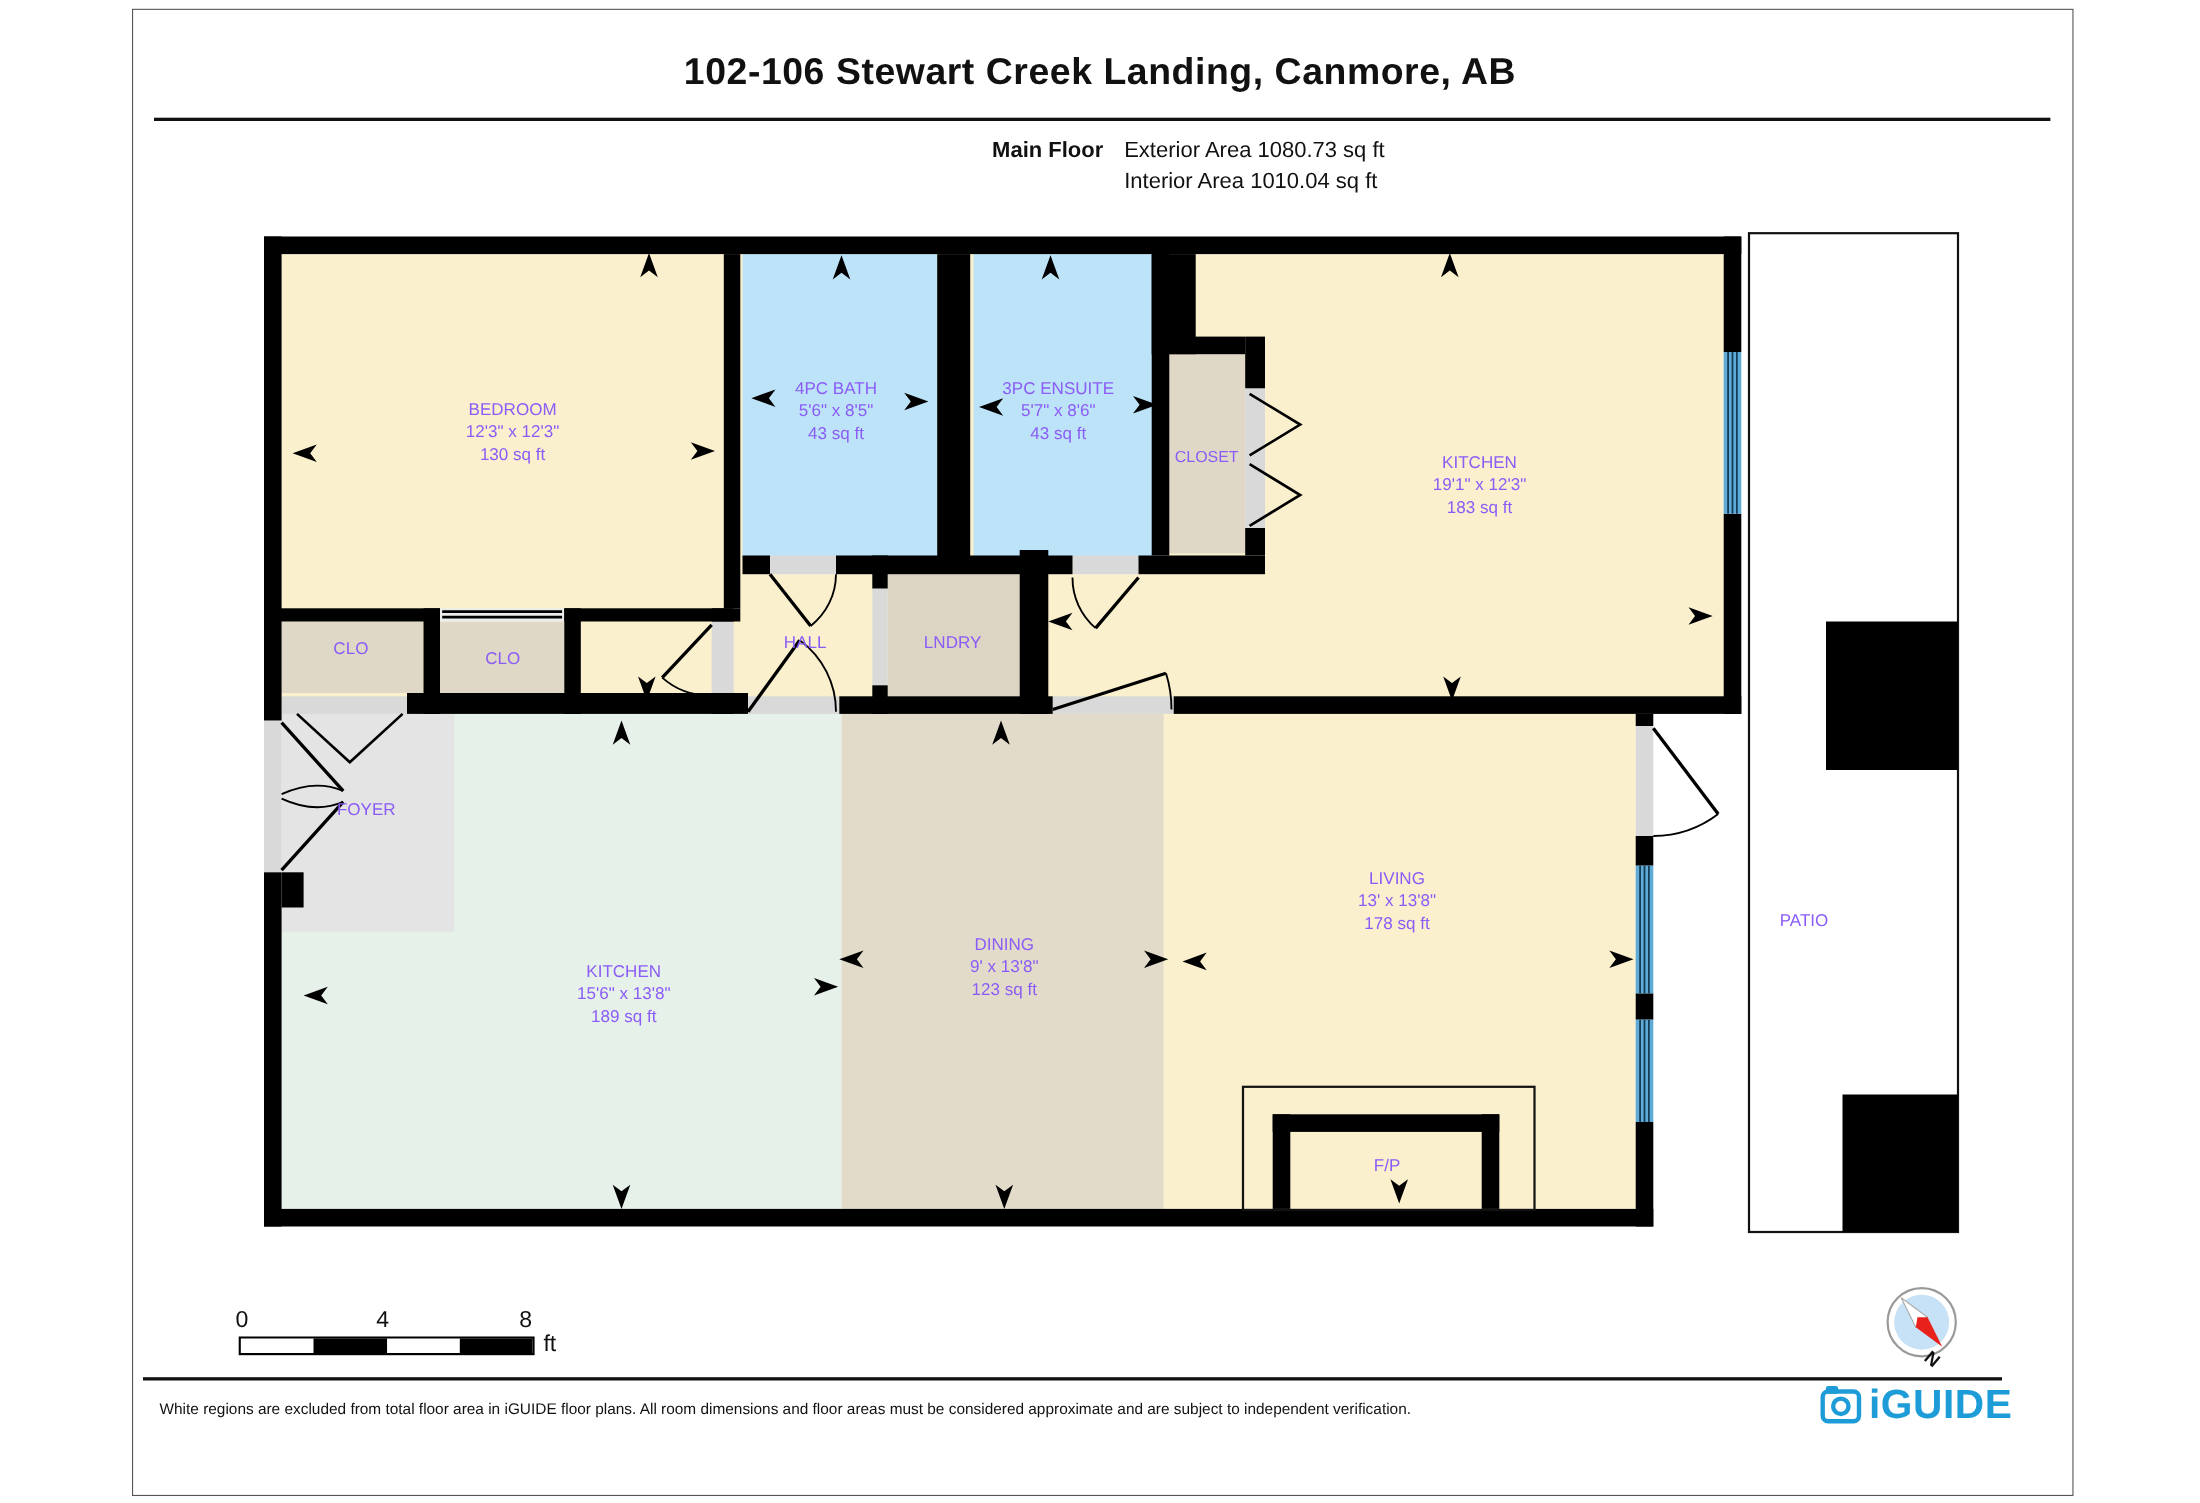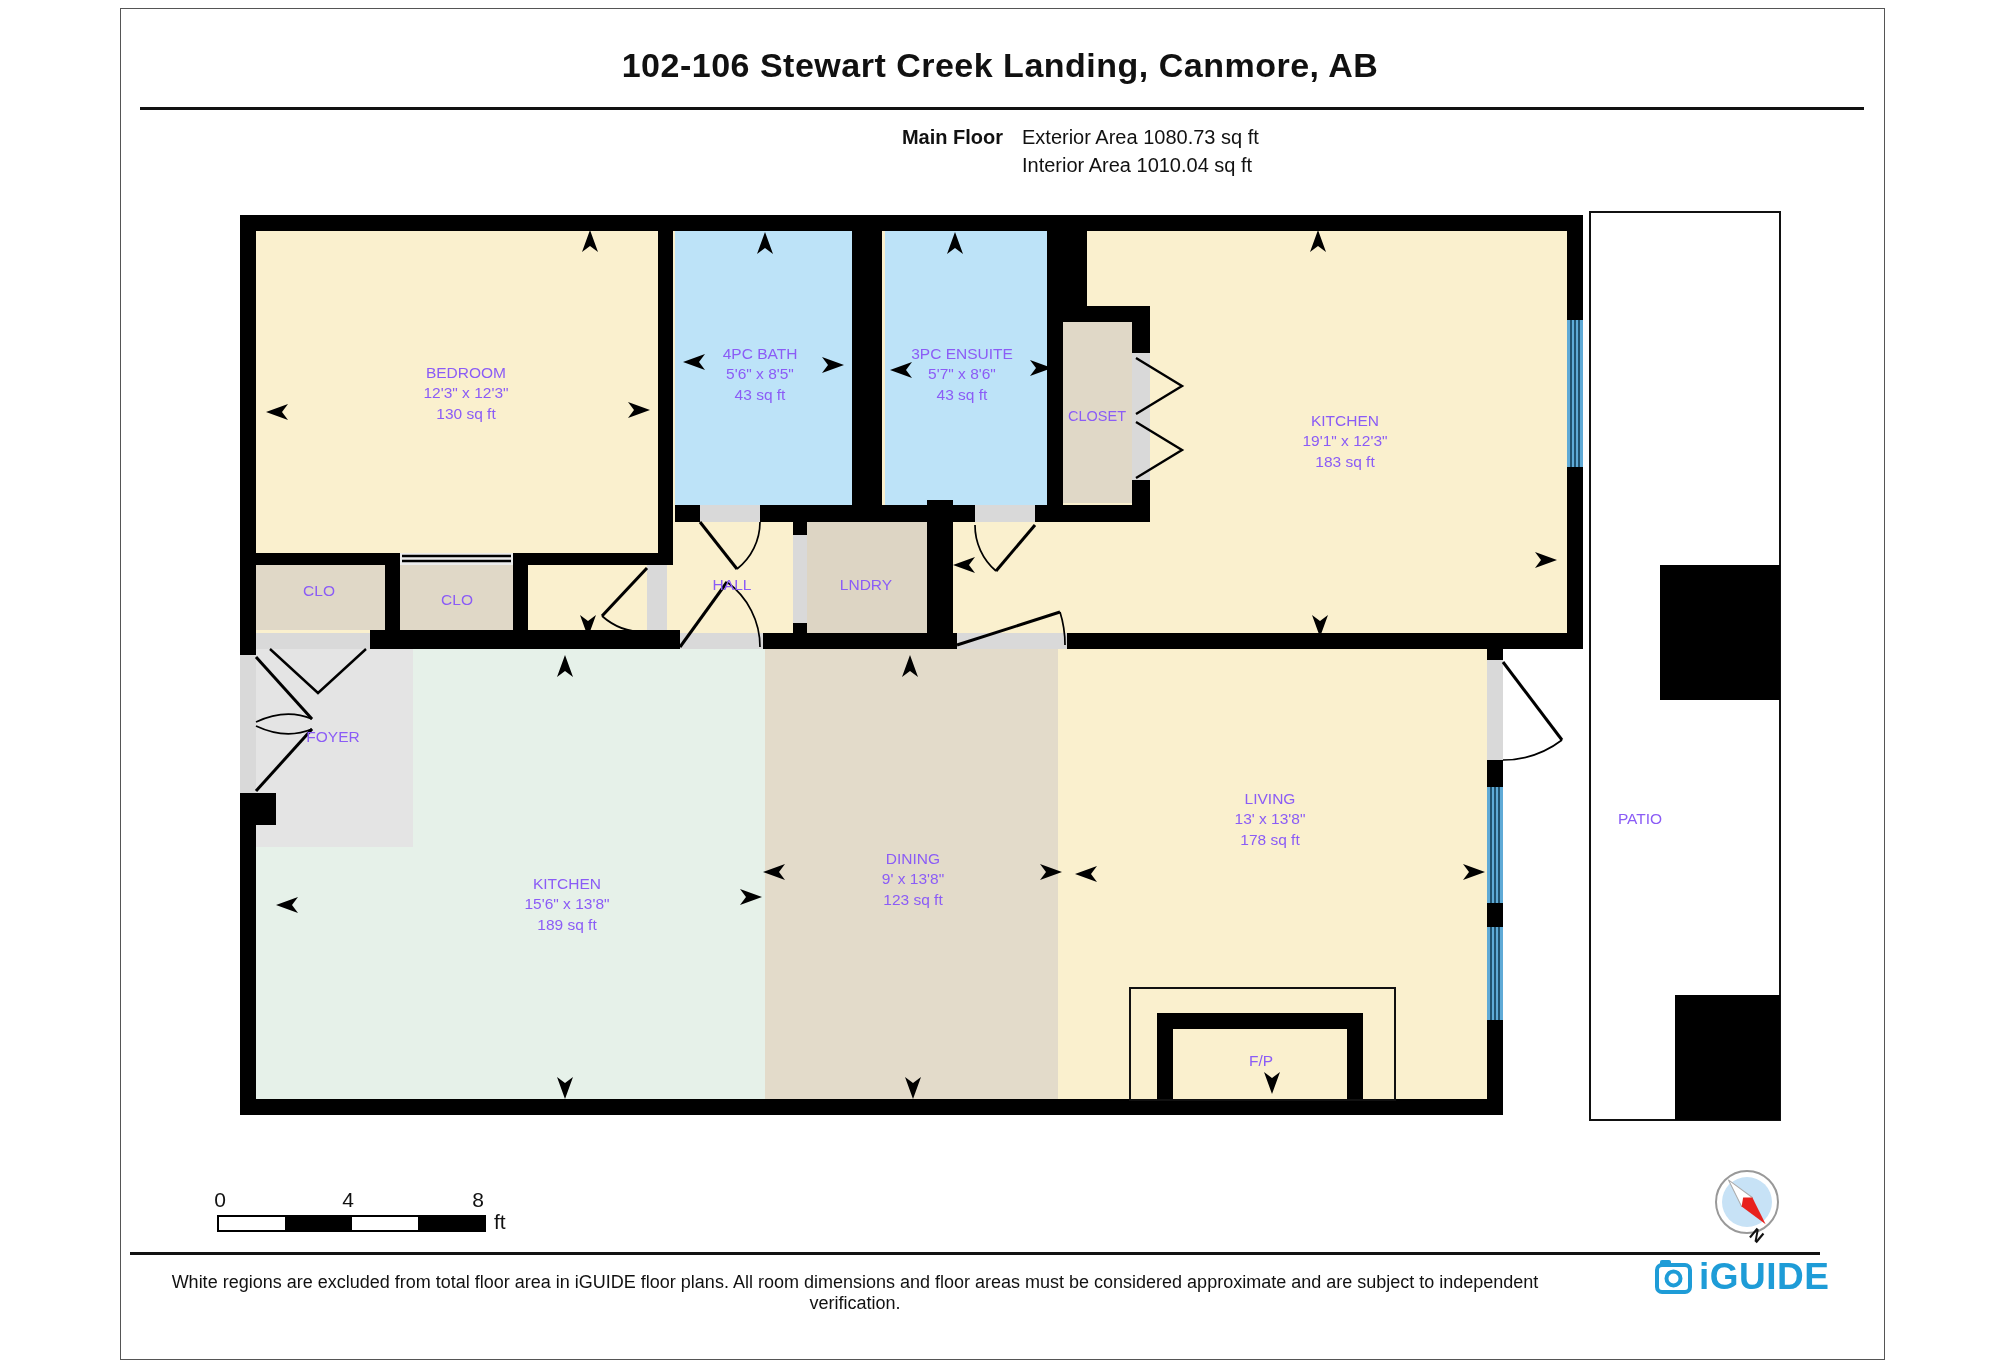--- a/index.html
+++ b/index.html
@@ -21,21 +21,21 @@
   .leaf{stroke:#000;stroke-width:3;fill:none;}
   .arc{stroke:#000;stroke-width:1.7;fill:none;}
   .chev{stroke:#000;stroke-width:2.4;fill:none;}
   .winline{stroke:#123C55;stroke-width:1.6;}
   .scale-num{position:absolute;transform:translateX(-50%);font-size:21px;top:1188px;}
   .scale-bar{position:absolute;left:217px;top:1215px;width:265px;height:13px;border:2px solid #000;display:flex;}
   .scale-bar div{height:100%;}
   .scale-ft{position:absolute;left:494px;top:1210px;font-size:21px;}
   .prepared{position:absolute;left:0;top:1206px;width:2000px;text-align:center;font-size:17px;}
   .footer-rule{position:absolute;left:130px;top:1252px;width:1690px;height:3px;background:#111;}
-  .disclaimer{position:absolute;left:145px;top:1272px;width:1420px;font-size:18px;text-align:center;}
+  .disclaimer{position:absolute;left:145px;top:1272px;width:1420px;font-size:14px;}
   .compass{position:absolute;left:1700px;top:1155px;}
   .compass-n{position:absolute;left:1750px;top:1226px;font-size:17px;font-weight:600;transform:rotate(40deg);}
   .logo{position:absolute;left:1652px;top:1256px;display:flex;align-items:center;gap:5px;}
   .logo-text{font-size:37px;font-weight:700;color:#1E9CD7;letter-spacing:.5px;}
 </style>
 </head>
 <body>
 
 <div class="page">
   <div class="page-border"></div>
@@ -246,21 +246,21 @@
       <div>123 sq ft</div>
     </div>
     <div class="room-label" style="left:1040px;top:620px">
       <div>LIVING</div>
       <div>13' x 13'8"</div>
       <div>178 sq ft</div>
     </div>
     <div class="room-label" style="left:1031px;top:861px">
       <div>F/P</div>
     </div>
-    <div class="room-label" style="left:1410px;top:619px">
+    <div class="room-label" style="left:1410px;top:638px">
       <div>PATIO</div>
     </div>
   </div>
 
   <div class="scale-num" style="left:220px">0</div>
   <div class="scale-num" style="left:348px">4</div>
   <div class="scale-num" style="left:478px">8</div>
   <div class="scale-bar">
     <div style="width:25%;background:#fff"></div>
     <div style="width:25%;background:#000"></div>

